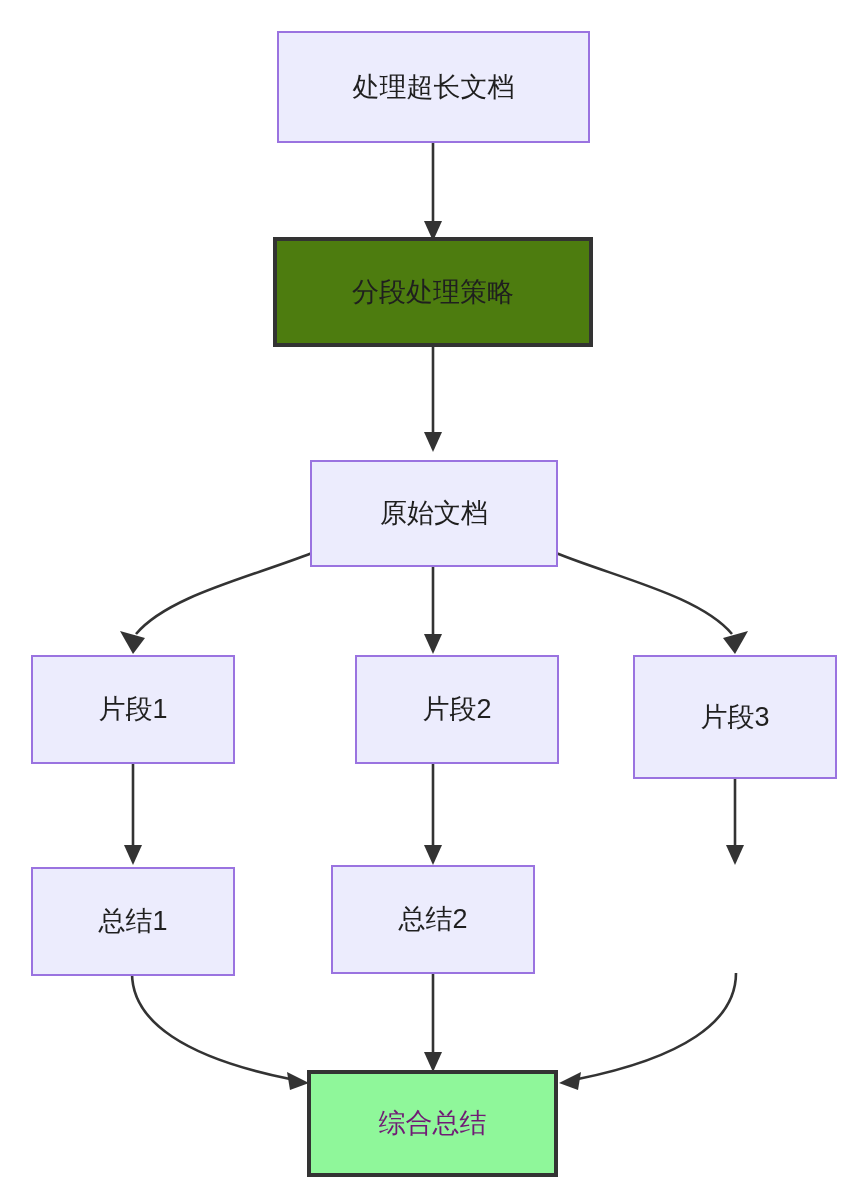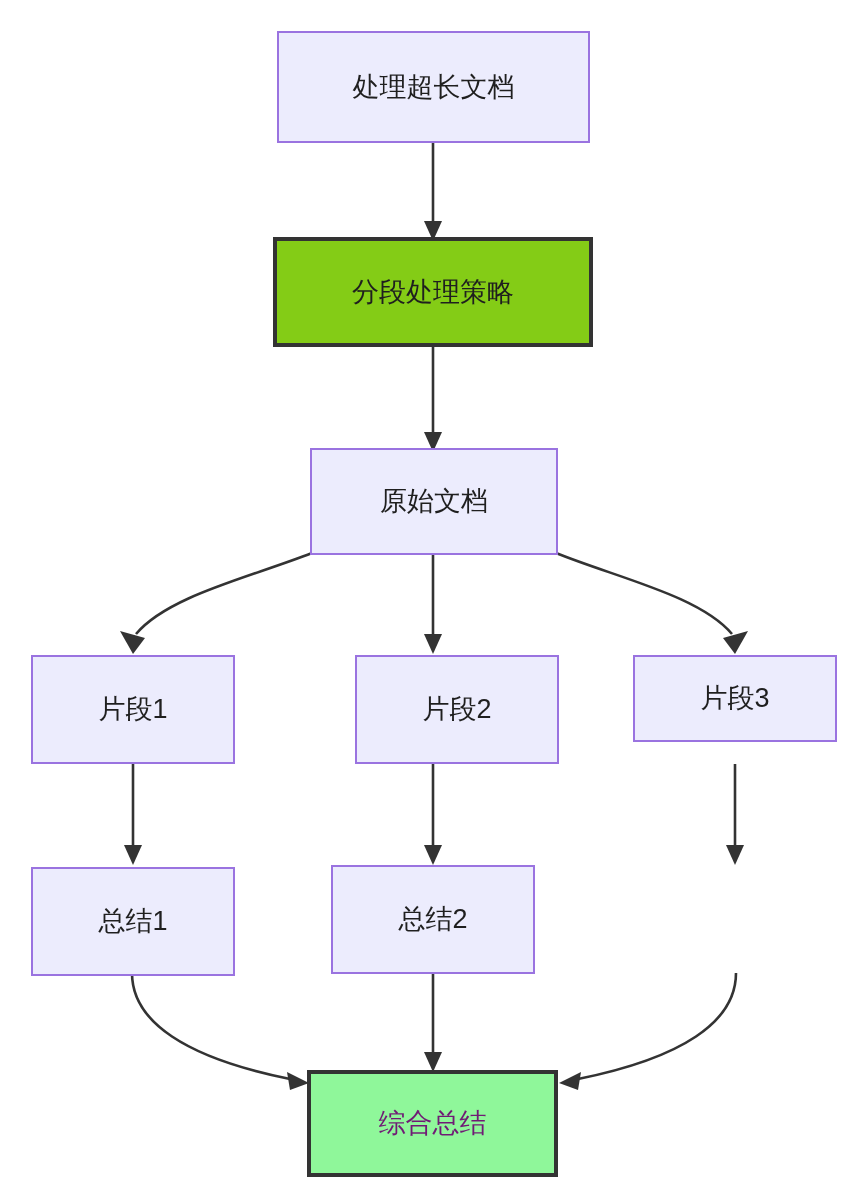--- a/index.html
+++ b/index.html
@@ -42,21 +42,21 @@
   }
   
   .node.style-default {
     background: #ececfd;
     border: 2px solid #9a73e0;
     color: #1f1f1f;
     font-size: 27px;
   }
   
   .node.style-strategy {
-    background: #84cc16;
+    background: #4d7c0f;
     border: 4px solid #333333;
     color: #1f1f1f;
     font-size: 27px;
   }
   
   .node.style-final {
     background: #8ff79a;
     border: 4px solid #333333;
     color: #701a75;
     font-size: 27px;
@@ -135,33 +135,33 @@
   </svg>
 
   <div class="node style-default" style="left:277px; top:31px; width:313px; height:112px;">
     <span class="node-label">处理超长文档</span>
   </div>
 
   <div class="node style-strategy" style="left:273px; top:237px; width:320px; height:110px;">
     <span class="node-label">分段处理策略</span>
   </div>
 
-  <div class="node style-default" style="left:310px; top:448px; width:248px; height:107px;">
+  <div class="node style-default" style="left:310px; top:460px; width:248px; height:107px;">
     <span class="node-label">原始文档</span>
   </div>
 
   <div class="node style-default" style="left:31px; top:655px; width:204px; height:109px;">
     <span class="node-label">片段1</span>
   </div>
 
   <div class="node style-default" style="left:331px; top:655px; width:204px; height:109px;margin-left:24px;">
     <span class="node-label">片段2</span>
   </div>
 
-  <div class="node style-default" style="left:633px; top:655px; width:204px; height:87px;justify-content:center;">
+  <div class="node style-default" style="left:633px; top:655px; width:204px; height:124px;justify-content:center;">
     <span class="node-label">片段3</span>
   </div>
 
   <div class="node style-default" style="left:31px; top:867px; width:204px; height:109px;">
     <span class="node-label">总结1</span>
   </div>
 
   <div class="node style-default" style="left:331px; top:865px; width:204px; height:109px;">
     <span class="node-label">总结2</span>
   </div>

